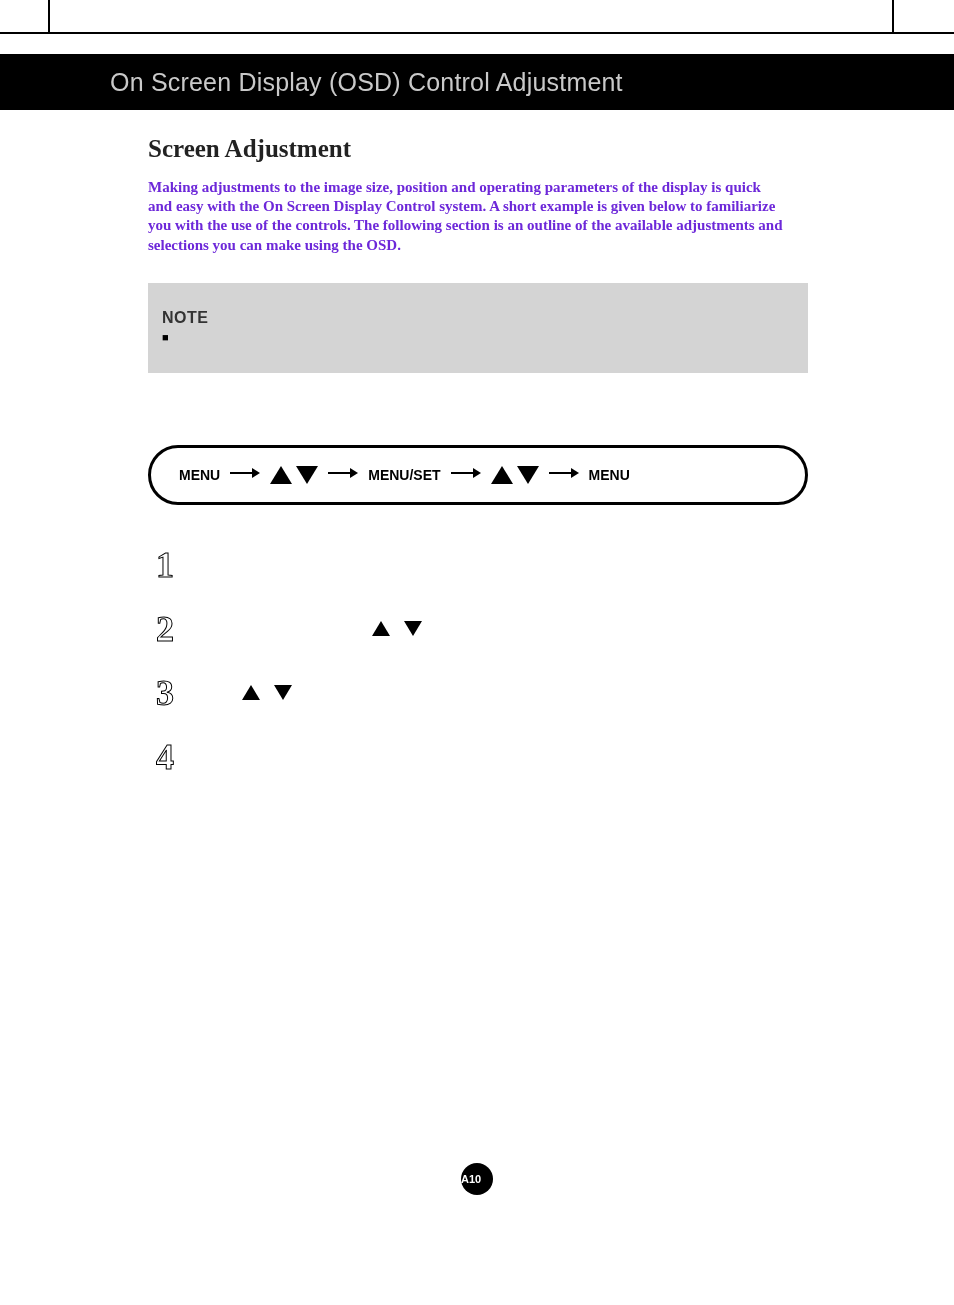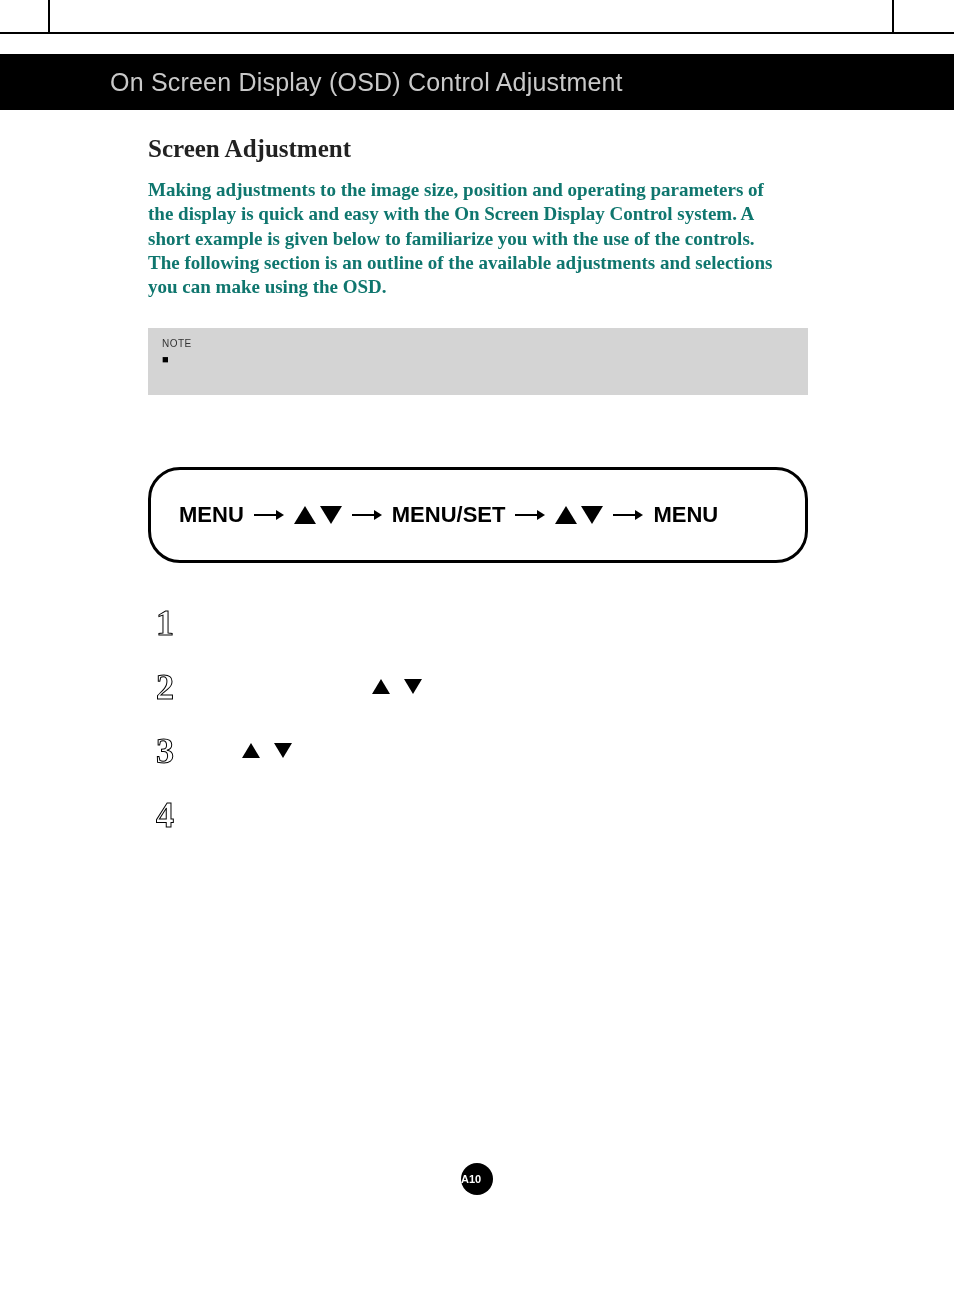--- a/index.html
+++ b/index.html
@@ -55,53 +55,54 @@
   .h2 {
     font-family: "Times New Roman", Times, serif;
     font-weight: bold;
     font-size: 25px;
     color: #222;
     margin-bottom: 15px;
   }
   .intro {
     font-family: "Times New Roman", Times, serif;
     font-weight: bold;
-    font-size: 19px;
+    font-size: 15px;
     line-height: 1.28;
-    color: #0f766e;
+    color: #6d28d9;
     margin-bottom: 28px;
     width: 640px;
   }
   .note-box {
     background: #d4d4d4;
     padding: 10px 14px 28px 14px;
     width: 660px;
     margin-bottom: 72px;
   }
   .note-label {
-    font-weight: normal;
-    font-size: 10px;
+    font-weight: bold;
+    font-size: 16px;
     color: #333;
     letter-spacing: 0.5px;
+    margin-top: 16px;
   }
   .note-bullet {
     font-size: 11px;
     color: #000;
     margin-top: 4px;
     display: inline-block;
   }
   .flow-box {
     border: 3px solid #000;
     border-radius: 32px;
-    padding: 32px 28px;
+    padding: 18px 28px;
     width: 660px;
     display: flex;
     align-items: center;
     gap: 10px;
-    font-size: 22px;
+    font-size: 14px;
     font-weight: bold;
     color: #000;
     margin-bottom: 28px;
   }
   .flow-box .txt { white-space: nowrap; }
   .tri-up, .tri-down, .tri-up-sm, .tri-down-sm {
     display: inline-block;
     width: 0; height: 0;
   }
   .tri-up { border-left: 11px solid transparent; border-right: 11px solid transparent; border-bottom: 18px solid #000; }

